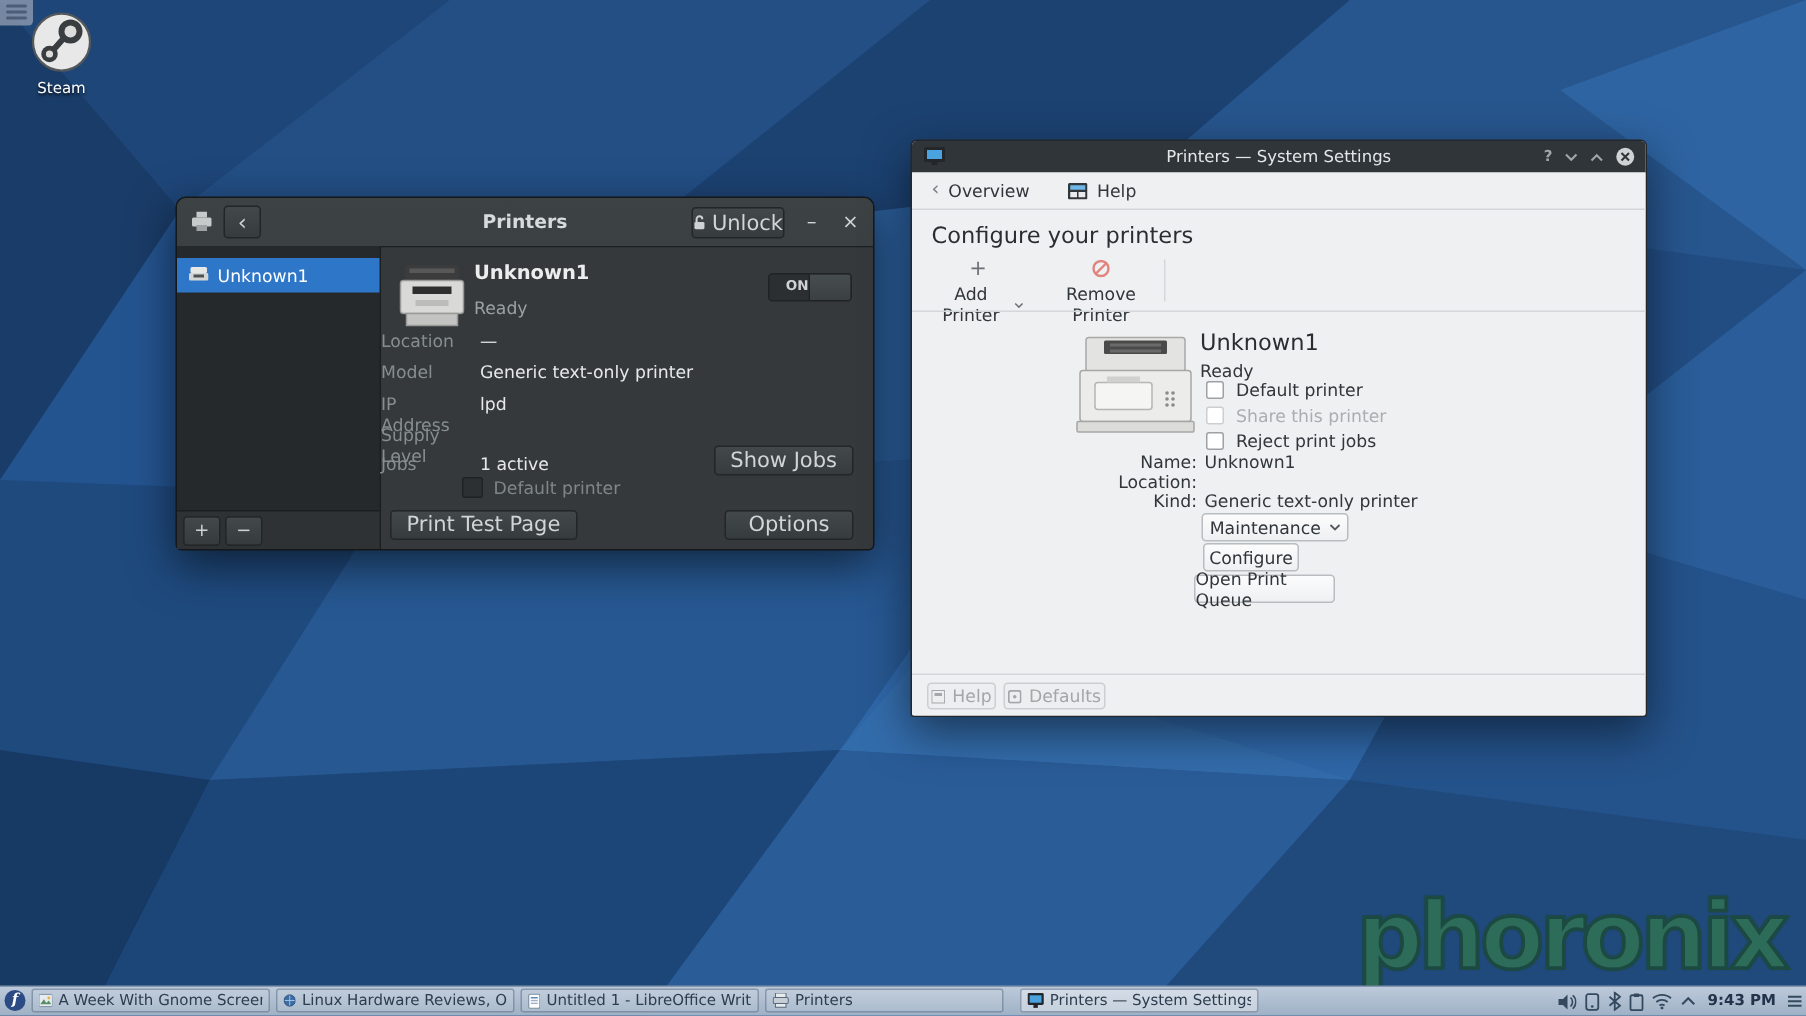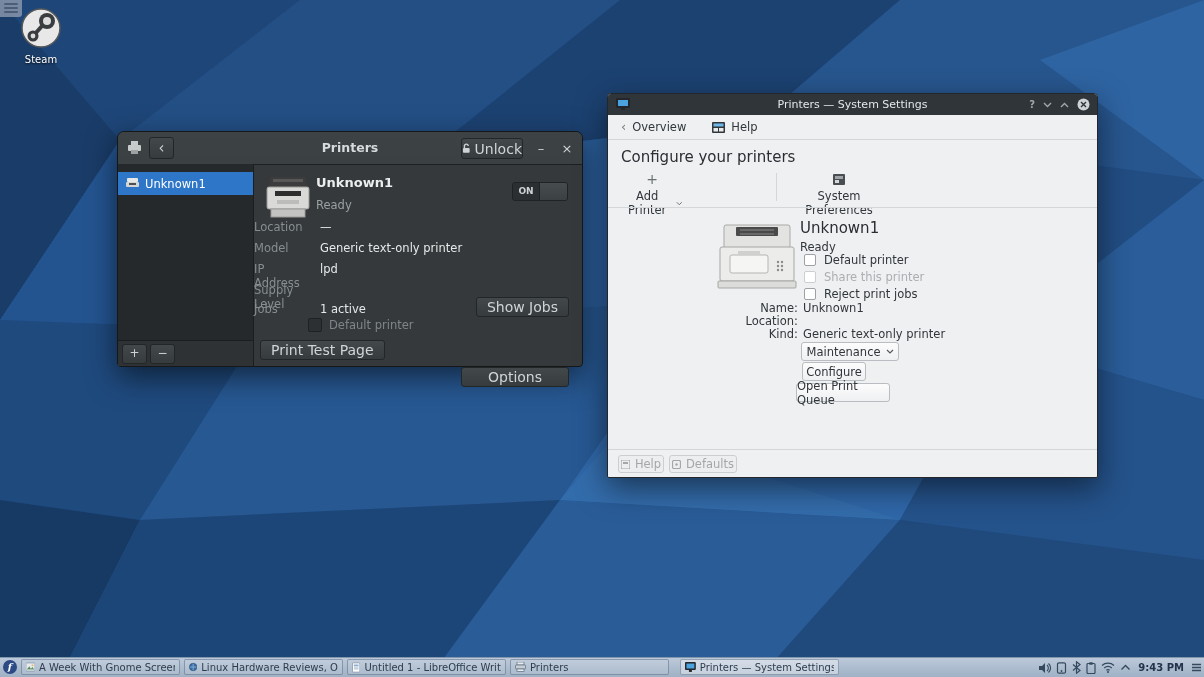--- a/index.html
+++ b/index.html
@@ -39,30 +39,30 @@
   .g-side-tools{position:absolute;left:0;right:0;bottom:0;height:25px;background:#2e3234;
           border-top:1px solid #1b1e1f;display:flex;align-items:center;gap:3px;padding-left:4px;}
   .g-side-tools .tbtn{width:23px;height:18px;background:linear-gradient(#43484a,#363b3d);
           border:1px solid #232627;border-radius:3px;color:#cfd2d3;font-size:12px;line-height:16px;text-align:center;}
   .g-main{position:relative;flex:1;}
   #g-printer-img{position:absolute;left:11px;top:12px;}
   #g-name{position:absolute;left:62px;top:11px;font-size:13px;font-weight:bold;color:#eceeee;}
   #g-status{position:absolute;left:62px;top:34px;color:#9aa1a3;}
   #g-switch{position:absolute;right:14px;top:18px;width:56px;height:19px;display:flex;
             background:#2b2f31;border:1px solid #202324;border-radius:3px;box-sizing:border-box;}
-  #g-switch .on{flex:1;text-align:center;font-size:9px;font-weight:bold;color:#cfd3d4;line-height:17px;}
+  #g-switch .on{flex:1;text-align:right;font-size:9px;font-weight:bold;color:#cfd3d4;line-height:17px;}
   #g-switch .knob{width:27px;background:linear-gradient(#474c4e,#3b4042);border-left:1px solid #202324;border-radius:0 2px 2px 0;}
   .g-row{position:absolute;left:0;right:0;height:15px;}
   .g-row .lab{position:absolute;left:0;width:49px;text-align:left;color:#868e91;}
   .g-row .val{position:absolute;left:66px;color:#e6e8e9;}
   #g-showjobs{position:absolute;right:13px;top:133px;height:20px;padding:0 10px;}
   #g-default{position:absolute;left:54px;top:154px;display:flex;gap:7px;align-items:center;color:#7f868a;}
   .gcbx{width:12px;height:12px;background:#2c3032;border:1px solid #1f2223;border-radius:2px;}
   #g-testpage{left:6px;top:176px;height:20px;padding:0 10px;}
-  #g-options{right:13px;top:176px;height:20px;padding:0 10px;width:108px;box-sizing:border-box;margin-top:27px;}
+  #g-options{right:13px;top:176px;height:20px;padding:0 10px;width:86px;box-sizing:border-box;}
 
   
   #kwin{position:absolute;left:607px;top:93px;width:491px;height:385px;border-radius:4px 4px 2px 2px;
         box-shadow:0 10px 30px rgba(0,0,0,.5);background:#eff0f1;border:1px solid #23272b;
         box-sizing:border-box;font-size:11.5px;color:#31363b;}
   .k-titlebar{position:absolute;left:0;top:0;right:0;height:21px;background:#30353a;
         border-radius:3px 3px 0 0;}
   .k-title{position:absolute;left:0;right:0;top:4px;text-align:center;font-size:11px;color:#e4e7e9;}
   #k-appicon{position:absolute;left:8px;top:4px;}
   .k-controls{position:absolute;right:7px;top:3px;display:flex;gap:8px;align-items:center;height:15px;}
@@ -307,33 +307,32 @@
         <div class="ic">
             <span style="font-size:14px;color:#6b7074">+</span>
           </div>
         <div class="al">
           <span>Add Printer</span>
           <svg width="8" height="5" viewBox="0 0 8 5">
             <path d="M1 1 L4 4 L7 1" fill="none" stroke="#6b7074" stroke-width="1.2"></path>
           </svg>
         </div>
       </div>
+      <div id="k-remove" class="k-action">
+        <div class="ic">
+          <svg width="12" height="12" viewBox="0 0 12 12">
+            <circle cx="6" cy="6" r="5" fill="none" stroke="#e2837d" stroke-width="1.6"></circle>
+            <line x1="2.5" y1="9.5" x2="9.5" y2="2.5" stroke="#e2837d" stroke-width="1.6"></line>
+          </svg>
+        </div>
+        <div class="al">
+            <span>Remove Printer</span>
+          </div>
+      </div>
       <div id="k-sep"></div>
-      <div id="k-sysprefs" class="k-action">
-        <div class="ic">
-          <svg width="12" height="11" viewBox="0 0 12 11">
-            <rect x="0" y="0" width="12" height="11" rx="1" fill="#4a4e52"></rect>
-            <rect x="2" y="2" width="8" height="3" fill="#9fa4a8"></rect>
-            <rect x="2" y="6" width="4" height="3" fill="#d7dadb"></rect>
-          </svg>
-        </div>
-        <div class="al">
-            <span>System Preferences</span>
-          </div>
-      </div>
       <div id="k-hr"></div>
 
       <svg id="k-printer-img" width="82" height="66" viewBox="0 0 82 66">
         <rect x="8" y="1" width="66" height="23" rx="2" fill="#e3e3e1" stroke="#a9a9a7"></rect>
         <rect x="20" y="3" width="42" height="9" rx="1" fill="#4a4a4a"></rect>
         <rect x="24" y="5" width="34" height="2" fill="#6a6a6a"></rect>
         <rect x="24" y="9" width="34" height="2" fill="#6a6a6a"></rect>
         <rect x="4" y="23" width="74" height="34" rx="2" fill="#ececea" stroke="#a6a6a4"></rect>
         <rect x="14" y="31" width="38" height="18" rx="2" fill="#f5f5f3" stroke="#b5b5b3"></rect>
         <rect x="22" y="27" width="22" height="4" fill="#d0d0ce"></rect>
@@ -399,20 +398,21 @@
       <div id="k-defaults" class="kbtn disabled">
         <svg width="9" height="9" viewBox="0 0 9 9">
           <rect x="0.5" y="0.5" width="8" height="8" rx="1.5" fill="none" stroke="#a4a7aa" stroke-width="1.2"></rect>
           <circle cx="4.5" cy="4.5" r="1.2" fill="#a4a7aa"></circle>
         </svg>
         <span>Defaults</span>
       </div>
     </div>
   </div>
 
+  <div id="watermark">phoronix</div>
 
   <div id="taskbar">
     <div id="fedora">f</div>
 
     <div class="task" style="left:21px">
       <svg width="11" height="10" viewBox="0 0 11 10">
         <rect x="0" y="0" width="11" height="10" rx="1" fill="#e7ebee" stroke="#7c8ea3" stroke-width="0.8"></rect>
         <polygon points="1,8 4,4 6,7 8,5 10,8" fill="#5a8f63"></polygon>
         <circle cx="8" cy="3" r="1.2" fill="#e8b24a"></circle>
       </svg>

